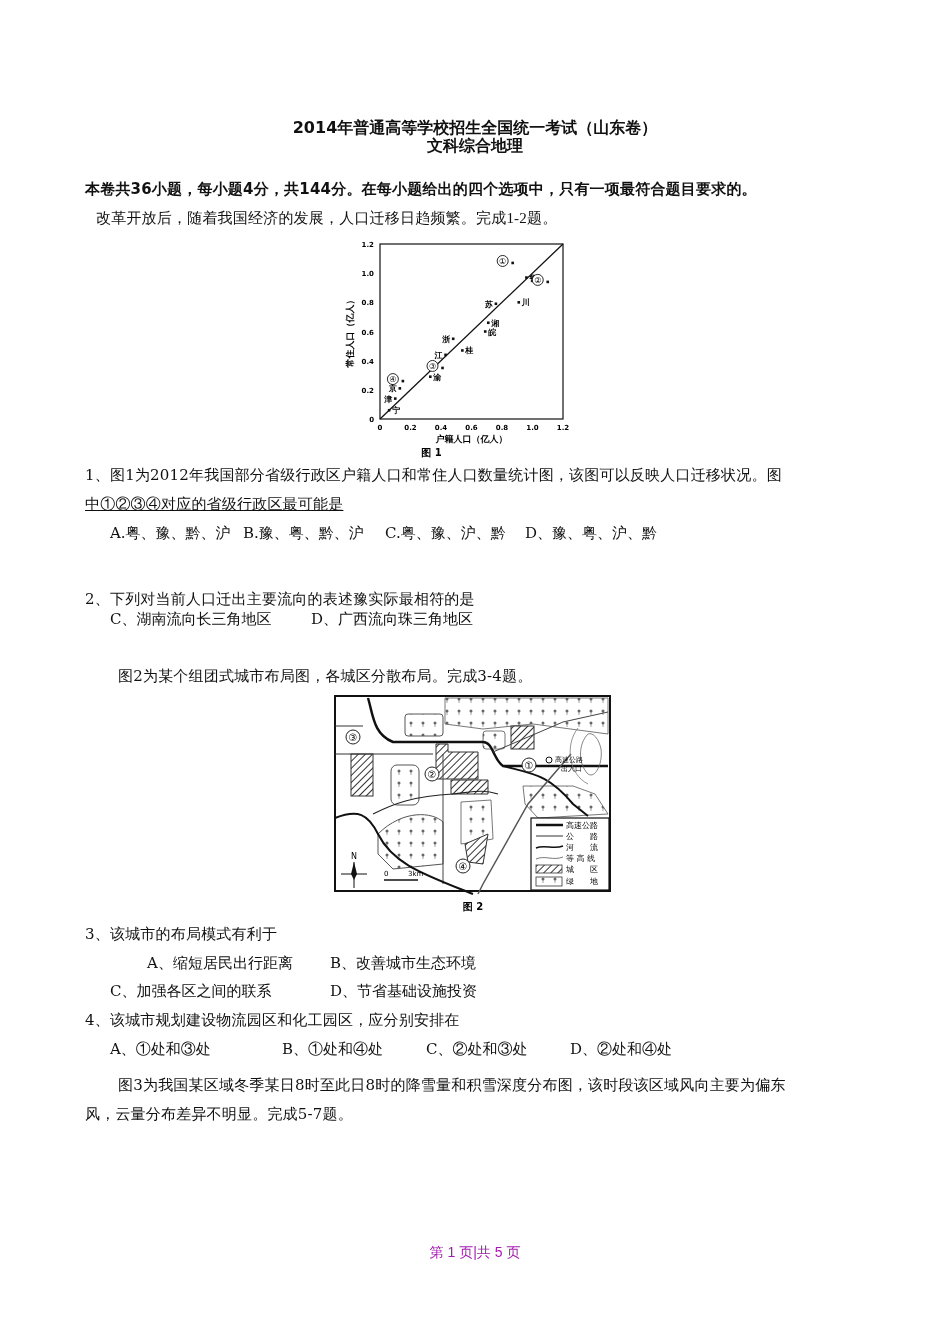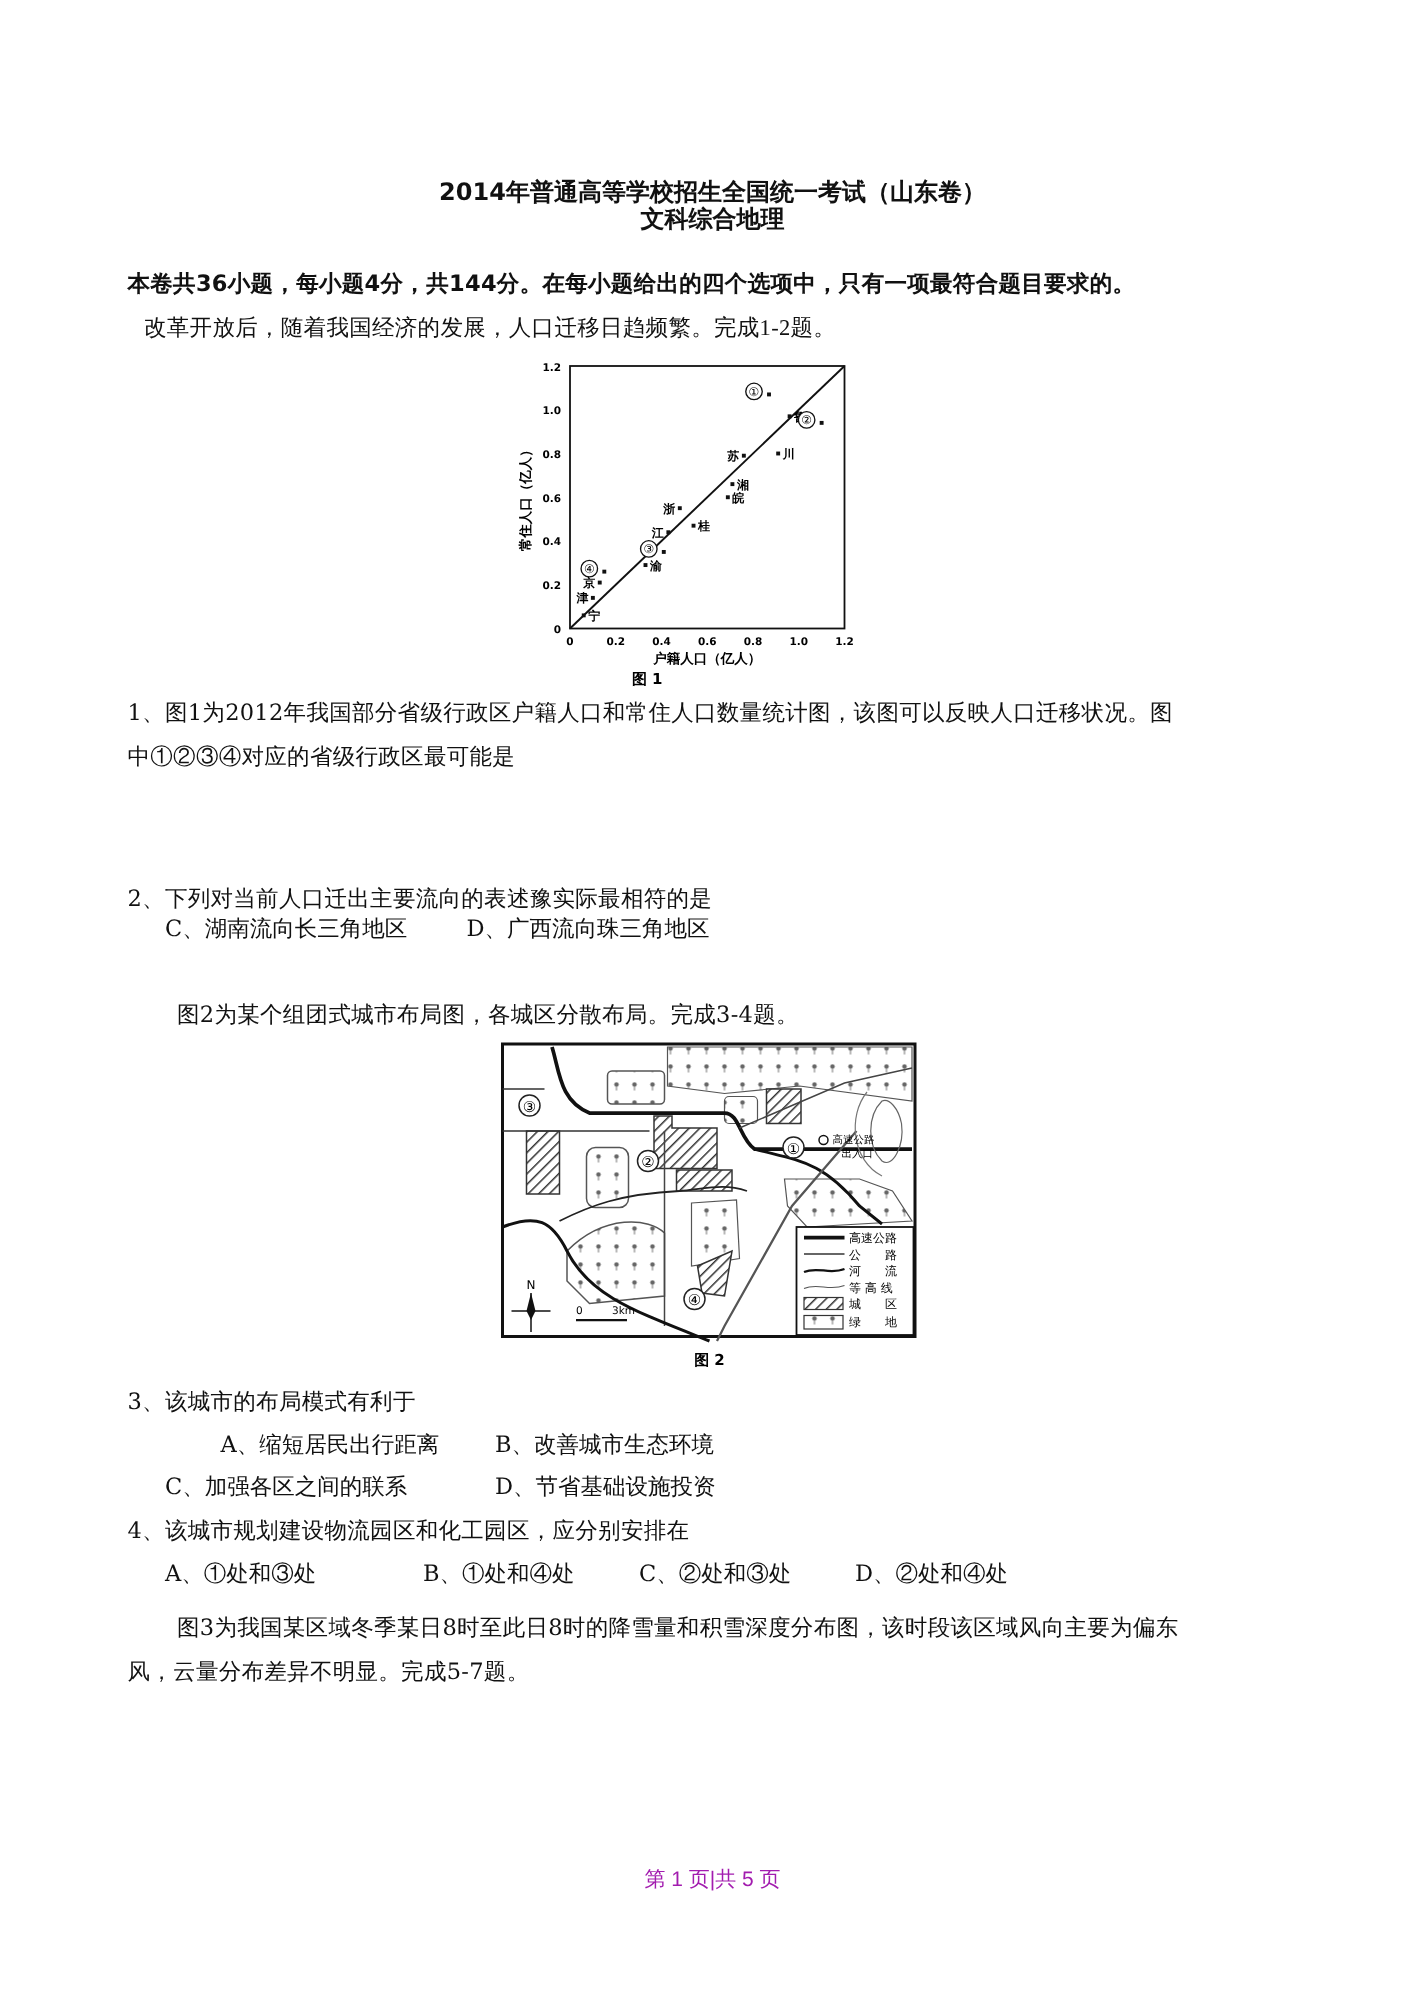--- a/index.html
+++ b/index.html
@@ -81,21 +81,24 @@
         <rect x="68.525" y="155.075" width="2.6" height="2.6" fill="#111"></rect>
         <text x="66.825" y="159.375" font-size="8" text-anchor="end" font-weight="bold">京</text>
         <rect x="63.95" y="165.28333333333333" width="2.6" height="2.6" fill="#111"></rect>
         <text x="62.25" y="169.58333333333334" font-size="8" text-anchor="end" font-weight="bold">津</text>
         <rect x="57.85" y="176.95" width="2.6" height="2.6" fill="#111"></rect>
         <text x="62.15" y="181.25" font-size="8" text-anchor="start" font-weight="bold">宁</text>
       </g>
   </svg>
 
   <div class="line" style="left:85px;top:466px;">1、图1为2012年我国部分省级行政区户籍人口和常住人口数量统计图，该图可以反映人口迁移状况。图</div>
-  <div class="line" style="left:85px;top:495px;">中①②③④对应的省级行政区最可能是</div>
+  <div class="line" style="left:85px;top:495px;text-decoration:underline;">中①②③④对应的省级行政区最可能是</div>
+  <div class="opts" style="left:110px;top:524px;">
+    <span style="width:133px">A.粤、豫、黔、沪</span><span style="width:142px">B.豫、粤、黔、沪</span><span style="width:140px">C.粤、豫、沪、黔</span><span>D、豫、粤、沪、黔</span>
+  </div>
 
   <div class="line" style="left:85px;top:553px;margin-top:37px;">2、下列对当前人口迁出主要流向的表述豫实际最相符的是</div>
   <div class="opts" style="left:110px;top:610px;">
     <span style="width:201px">C、湖南流向长三角地区</span><span>D、广西流向珠三角地区</span>
   </div>
 
   <div class="line" style="left:118px;top:667px;">图2为某个组团式城市布局图，各城区分散布局。完成3-4题。</div>
 
   <svg style="position:absolute;left:333px;top:694px;" width="280" height="222" viewBox="0 0 280 222">
     <defs>

